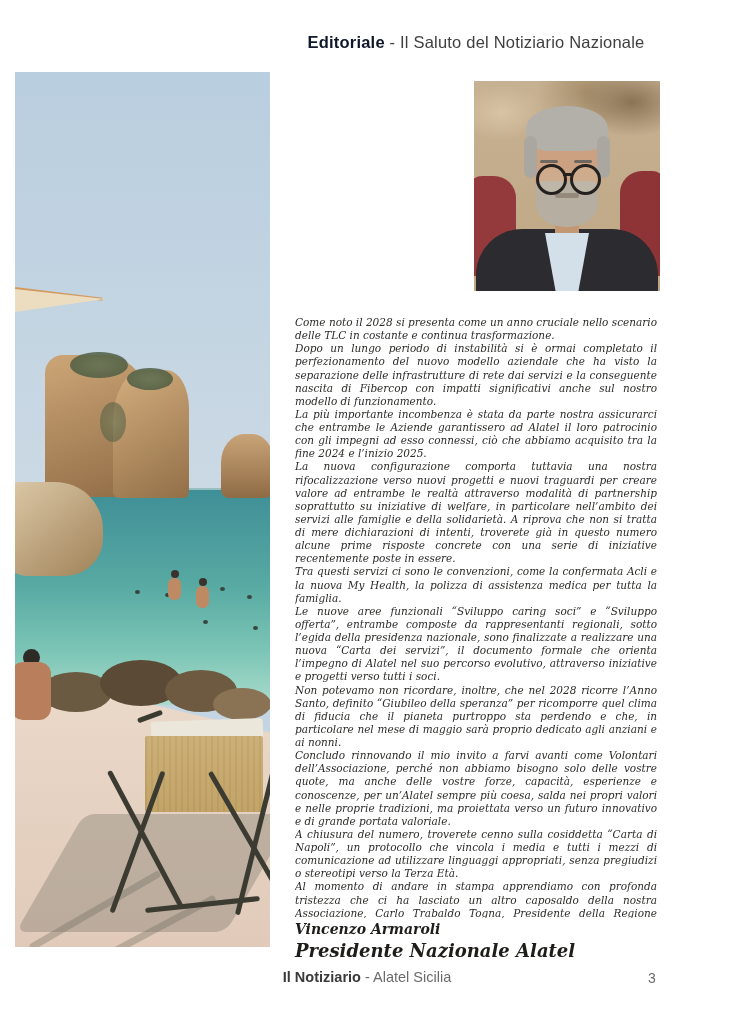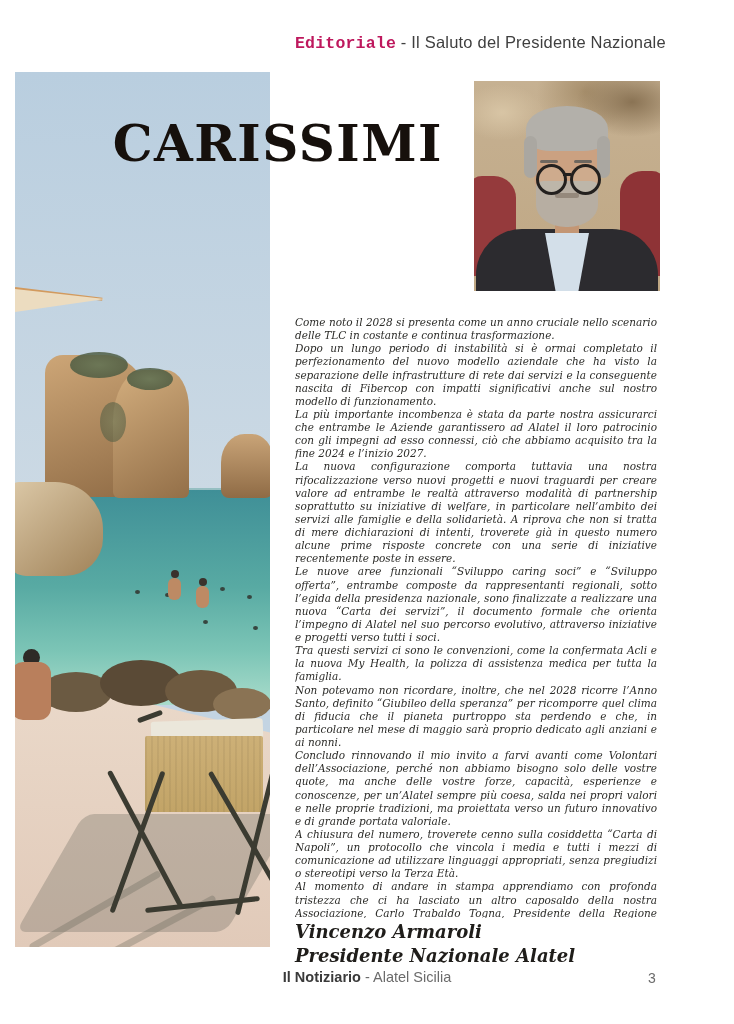--- a/index.html
+++ b/index.html
@@ -2,21 +2,21 @@
 <html><head>
 <meta charset="utf-8">
 <style>
   html,body{margin:0;padding:0;background:#ffffff;}
   .page{position:relative;width:734px;height:1024px;background:#ffffff;overflow:hidden;
         font-family:"Liberation Sans",sans-serif;}
 
   
   .header{position:absolute;top:33px;left:295px;width:362px;text-align:center;
           font-size:16.5px;letter-spacing:.2px;color:#3f3f3f;white-space:nowrap;}
-  .header .accent{color:#be185d;font-weight:bold;font-family:Liberation Mono, monospace;}
+  .header .accent{color:#0f172a;font-weight:bold;}
 
   
   .main-title{position:absolute;top:112px;right:291px;text-align:right;
               font-family:"DejaVu Serif",serif;font-weight:bold;color:#16100c;
               font-size:50px;line-height:64px;letter-spacing:1.5px;}
 
   
   .photo-beach{position:absolute;left:15px;top:72px;width:255px;height:875px;
                overflow:hidden;background:#c3d4e2;}
   .photo-beach *{position:absolute;}
@@ -100,37 +100,37 @@
 
   
   .article{position:absolute;left:295px;top:316px;width:362px;max-height:602px;overflow:hidden;
            font-family:"DejaVu Serif",serif;font-style:italic;font-size:10.5px;line-height:1.25;
            color:#2b2b28;text-align:justify;}
   .article p{margin:0;}
 
   
   .signature{position:absolute;left:295px;top:920px;font-family:"DejaVu Serif",serif;
              font-style:italic;font-weight:bold;color:#1f1d1a;line-height:1.35;}
-  .sig-name{font-size:18px;font-style:italic;}
+  .sig-name{font-size:14px;font-style:italic;}
   .sig-role{font-size:18px;}
 
   
   .footer-center{position:absolute;top:969px;left:0;width:734px;text-align:center;
                  font-size:14.5px;color:#6b6b6b;}
   .footer-center .pub{color:#3a3a3a;font-weight:bold;}
   .footer-page{position:absolute;top:970px;left:648px;font-size:14px;color:#6b6b6b;}
 </style>
 </head>
 <body>
 
 <div class="page">
 
   <div class="header">
     <span class="accent">Editoriale</span>
-    <span>- Il Saluto del Presidente Nazionale</span>
+    <span>- Il Saluto del Notiziario Nazionale</span>
   </div>
 
   <div class="photo-beach" title="Beach cove with rock stacks, turquoise sea, swimmers and a canvas chair on the sand">
     <div class="sky"></div>
     <div class="sail-edge"></div>
     <div class="sail"></div>
     <div class="horizon"></div>
     <div class="sea"></div>
     <div class="rock-a"></div>
     <div class="rock-b"></div>
@@ -163,21 +163,20 @@
     <div class="chair-canvas"></div>
     <div class="fr fr1"></div>
     <div class="fr fr2"></div>
     <div class="fr fr3"></div>
     <div class="fr fr4"></div>
     <div class="fr fr5"></div>
     <div class="fr fr6"></div>
   </div>
 
   <div class="main-title">
-    <div>CARISSIMI</div>
   </div>
 
   <div class="photo-portrait" title="Portrait of the National President seated in a red chair">
     <div class="chair-red-l"></div>
     <div class="chair-red-r"></div>
     <div class="jacket"></div>
     <div class="neck"></div>
     <div class="shirt"></div>
     <div class="face"></div>
     <div class="beard"></div>
@@ -188,24 +187,24 @@
     <div class="brow brow-l"></div>
     <div class="brow brow-r"></div>
     <div class="glass glass-l"></div>
     <div class="glass glass-r"></div>
     <div class="bridge"></div>
   </div>
 
   <div class="article">
       <p>Come noto il 2028 si presenta come un anno cruciale nello scenario delle TLC in costante e continua trasformazione.</p>
       <p>Dopo un lungo periodo di instabilità si è ormai completato il perfezionamento del nuovo modello aziendale che ha visto la separazione delle infrastrutture di rete dai servizi e la conseguente nascita di Fibercop con impatti significativi anche sul nostro modello di funzionamento.</p>
-      <p>La più importante incombenza è stata da parte nostra assicurarci che entrambe le Aziende garantissero ad Alatel il loro patrocinio con gli impegni ad esso connessi, ciò che abbiamo acquisito tra la fine 2024 e l’inizio 2027.</p>
+      <p>La più importante incombenza è stata da parte nostra assicurarci che entrambe le Aziende garantissero ad Alatel il loro patrocinio con gli impegni ad esso connessi, ciò che abbiamo acquisito tra la fine 2024 e l’inizio 2025.</p>
       <p>La nuova configurazione comporta tuttavia una nostra rifocalizzazione verso nuovi progetti e nuovi traguardi per creare valore ad entrambe le realtà attraverso modalità di partnership soprattutto su iniziative di welfare, in particolare nell’ambito dei servizi alle famiglie e della solidarietà. A riprova che non si tratta di mere dichiarazioni di intenti, troverete già in questo numero alcune prime risposte concrete con una serie di iniziative recentemente poste in essere.</p>
+      <p>Tra questi servizi ci sono le convenzioni, come la confermata Acli e la nuova My Health, la polizza di assistenza medica per tutta la famiglia.</p>
       <p>Le nuove aree funzionali “Sviluppo caring soci” e “Sviluppo offerta”, entrambe composte da rappresentanti regionali, sotto l’egida della presidenza nazionale, sono finalizzate a realizzare una nuova “Carta dei servizi”, il documento formale che orienta l’impegno di Alatel nel suo percorso evolutivo, attraverso iniziative e progetti verso tutti i soci.</p>
-      <p>Tra questi servizi ci sono le convenzioni, come la confermata Acli e la nuova My Health, la polizza di assistenza medica per tutta la famiglia.</p>
       <p>Non potevamo non ricordare, inoltre, che nel 2028 ricorre l’Anno Santo, definito “Giubileo della speranza” per ricomporre quel clima di fiducia che il pianeta purtroppo sta perdendo e che, in particolare nel mese di maggio sarà proprio dedicato agli anziani e ai nonni.</p>
       <p>Concludo rinnovando il mio invito a farvi avanti come Volontari dell’Associazione, perché non abbiamo bisogno solo delle vostre quote, ma anche delle vostre forze, capacità, esperienze e conoscenze, per un’Alatel sempre più coesa, salda nei propri valori e nelle proprie tradizioni, ma proiettata verso un futuro innovativo e di grande portata valoriale.</p>
       <p>A chiusura del numero, troverete cenno sulla cosiddetta “Carta di Napoli”, un protocollo che vincola i media e tutti i mezzi di comunicazione ad utilizzare linguaggi appropriati, senza pregiudizi o stereotipi verso la Terza Età.</p>
       <p>Al momento di andare in stampa apprendiamo con profonda tristezza che ci ha lasciato un altro caposaldo della nostra Associazione, Carlo Trabaldo Togna, Presidente della Regione Piemonte Valle d’Aosta: lo ricordiamo con affetto e gratitudine per l’amicizia e l’impegno che ha profuso per molti anni in Telecom e in Alatel.</p>
     </div>
 
   <div class="signature">
     <div class="sig-name">Vincenzo Armaroli</div>
     <div class="sig-role">Presidente Nazionale Alatel</div>
   </div>

